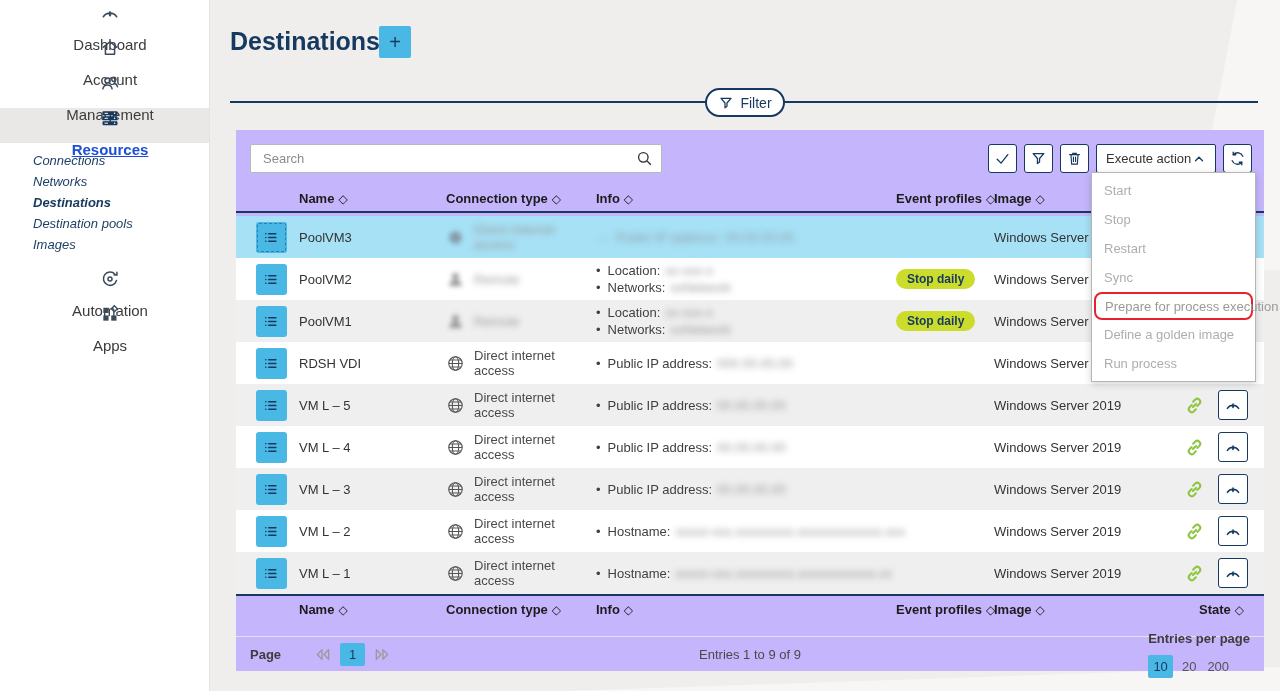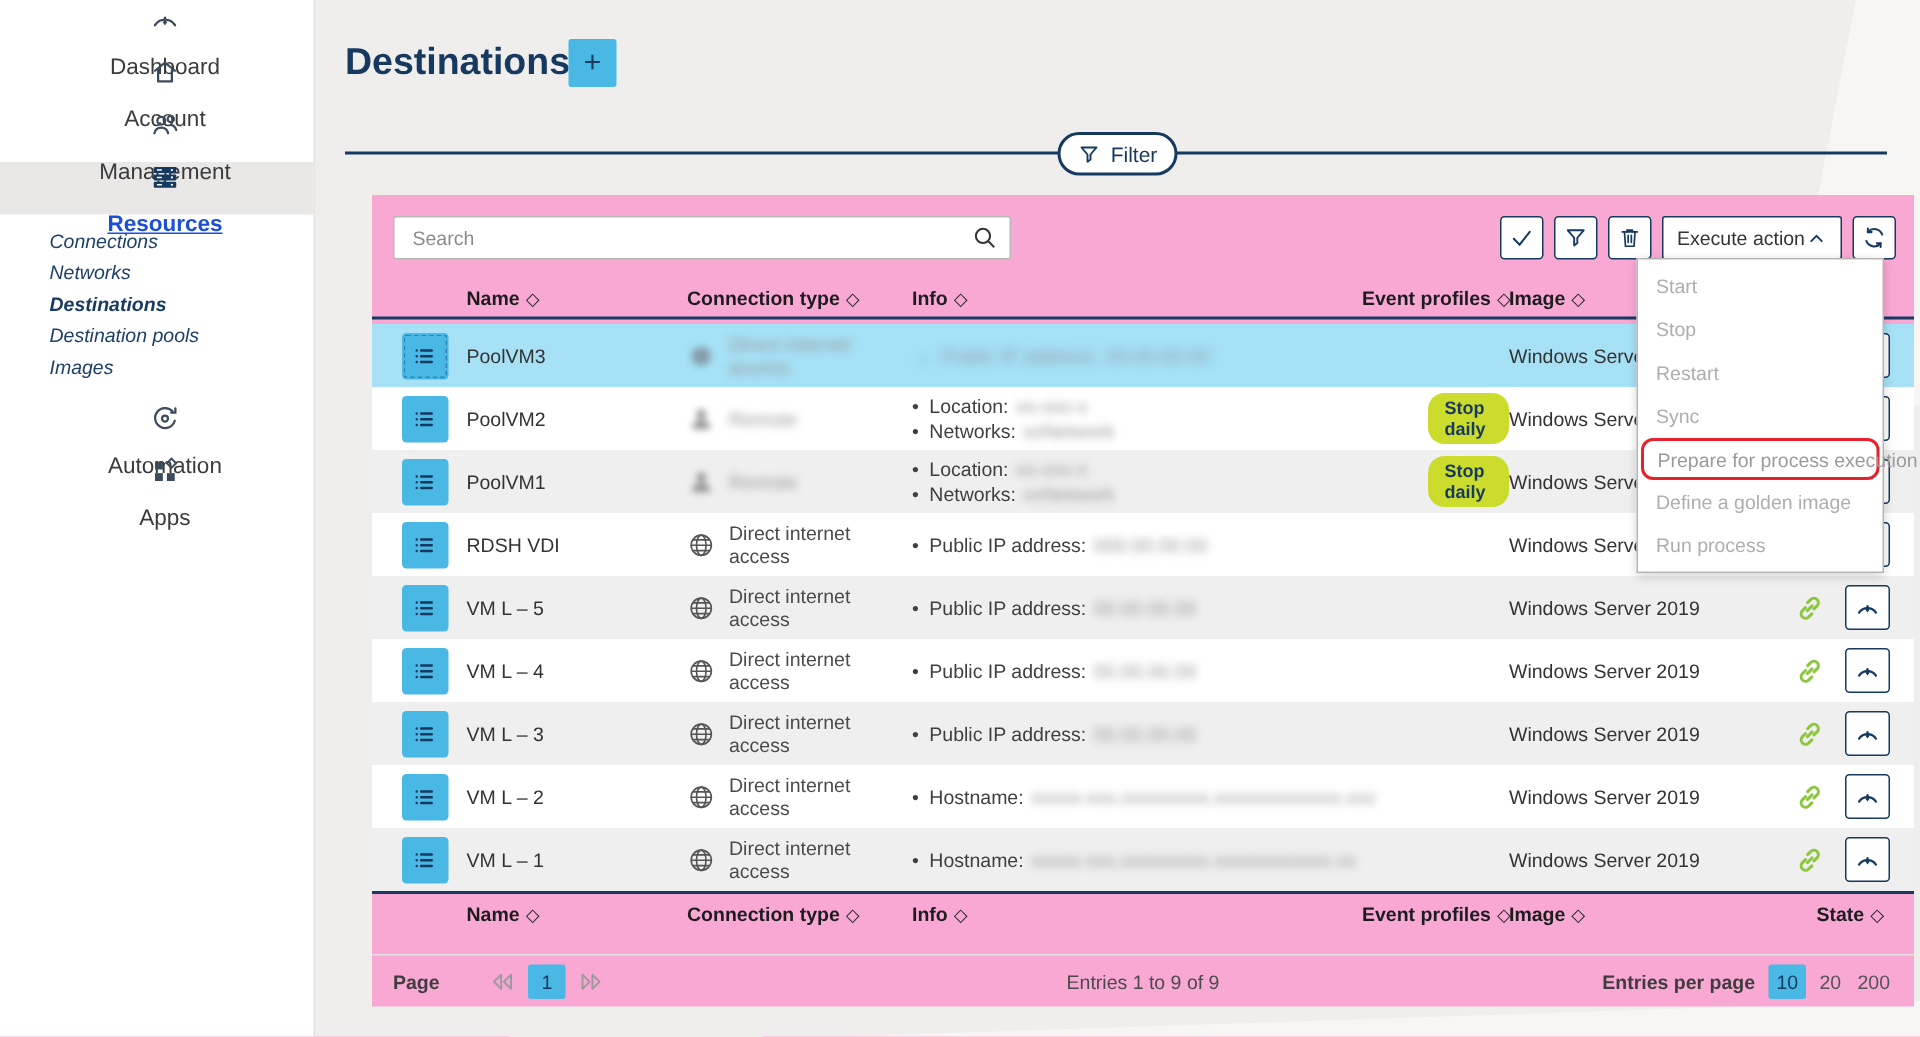--- a/index.html
+++ b/index.html
@@ -29,21 +29,21 @@
   
   .page-title { position:absolute; left:230px; top:27px; font-size:25px; font-weight:bold; color:#16395f; }
   .add-btn { position:absolute; left:379px; top:26px; width:32px; height:32px; background:#49b8e5;
              border:none; border-radius:2px; color:#16395f; font-size:20px; line-height:30px; cursor:pointer; }
   .divider { position:absolute; left:230px; top:101px; width:1028px; border-top:2px solid #16395f; }
   .filter-pill { position:absolute; left:705px; top:88px; width:80px; height:29px; background:#fff;
                  border:2px solid #16395f; border-radius:16px; display:flex; align-items:center;
                  justify-content:center; gap:6px; font-size:14px; color:#16395f; font-weight:500; cursor:pointer; z-index:3; }
 
   
-  .card { position:absolute; left:248px; top:130px; width:1028px; height:541px; background:#f9a8d4; z-index:1; }
+  .card { position:absolute; left:236px; top:130px; width:1028px; height:541px; background:#c4b5fd; z-index:1; }
 
   .toolbar { position:absolute; left:14px; top:14px; right:12px; height:30px; }
   .search-wrap { position:absolute; left:0; top:0; width:412px; height:29px; }
   .search-wrap input { width:100%; height:100%; border:1px solid #b9b9b9; border-radius:2px;
                        padding:0 34px 0 12px; font-size:13px; color:#444; font-family:inherit; }
   .search-wrap input::placeholder { color:#8b8b8b; }
   .search-icon { position:absolute; right:8px; top:5px; width:19px; height:19px; color:#333; }
   .tb-right { position:absolute; right:0; top:0; display:flex; gap:7px; }
   .icon-btn { width:29px; height:29px; background:#fff; border:1.5px solid #16395f; border-radius:3px;
               display:flex; align-items:center; justify-content:center; color:#16395f; cursor:pointer; }
@@ -73,38 +73,38 @@
   .c-conn { display:flex; align-items:center; gap:9px; font-size:13px; color:#4a4a4a; }
   .conn-icon { width:19px; height:19px; flex:0 0 auto; }
   .c-info { font-size:13px; color:#3f3f3f; }
   .info-line { display:flex; align-items:baseline; line-height:17px; white-space:nowrap; }
   .info-line .bullet { margin-right:7px; font-size:13px; }
   .info-line .ilabel { margin-right:5px; }
   .redacted { filter:blur(3px); color:#9a9a9a; }
   .redacted-line { filter:blur(3.5px); color:#8f9aa3; }
   .blurred { filter:blur(2.5px); opacity:.8; }
   .badge { display:inline-block; background:#cbdc2d; color:#16395f; font-size:12px; font-weight:bold;
-           padding:3px 11px; border-radius:11px;margin-left:44px; }
+           padding:3px 11px; border-radius:11px; }
   .c-image { font-size:13px; color:#333; white-space:nowrap; overflow:hidden; }
   .c-state { display:flex; align-items:center; justify-content:flex-end; gap:13px; padding-right:19px; }
   .link-ic { width:21px; height:21px; color:#8dc63f; }
   .gauge-btn { width:30px; height:30px; background:#fff; border:1.5px solid #16395f; border-radius:3px;
                display:flex; align-items:center; justify-content:center; color:#16395f; cursor:pointer; }
   .gauge-btn svg { width:18px; height:18px; }
 
   
   .pagebar { position:absolute; left:0; top:506px; width:100%; height:35px; border-top:1px solid #e3e2e1;
              display:flex; align-items:center; font-size:13px; color:#3d3d3d; }
   .pb-label { font-weight:bold; margin-left:14px; }
   .pb-arrow { width:20px; height:17px; color:#9b9b9b; cursor:pointer; }
   .pb-arrow.first { margin-left:32px; }
   .page-num { width:25px; height:23px; background:#49b8e5; color:#16395f; border:none; border-radius:2px;
               font-size:13px; margin:0 7px; cursor:pointer; font-family:inherit; }
   .pb-center { position:absolute; left:50%; transform:translateX(-50%); color:#4a4a4a; }
-  .pb-right { position:absolute; right:14px; display:flex; align-items:center; gap:9px; }
+  .pb-right { position:absolute; right:14px; display:flex; gap:9px;flex-direction:column; }
   .pb-right .pb-label { margin:0; }
   .size-opt { min-width:25px; height:23px; background:transparent; border:none; color:#555; font-size:13px;
               cursor:pointer; font-family:inherit; padding:0 2px; }
   .size-opt.active { background:#49b8e5; color:#16395f; border-radius:2px; }
 
   
   .menu { position:absolute; left:1091px; top:172px; width:165px; background:#fff;
           border:1px solid #b5b5b5; box-shadow:0 2px 7px rgba(0,0,0,.18); padding:3px 0; z-index:50; }
   .menu-item { padding:7px 12px; font-size:13px; color:#aeaeae; white-space:nowrap; cursor:default; }
   .menu-item.highlight { border:2.5px solid #e8222d; border-radius:8px; margin:0 2px; padding:4.5px 9px; color:#9a9a9a; }

